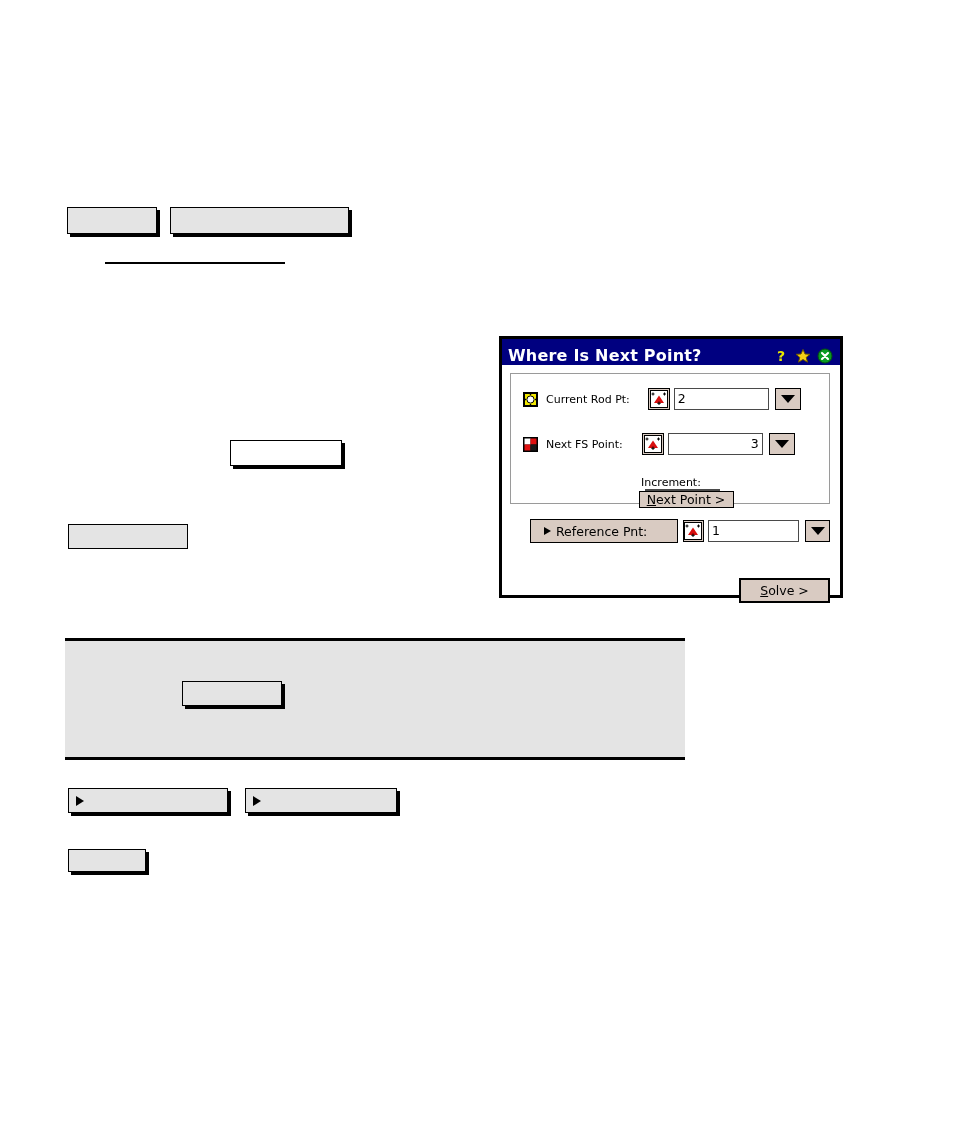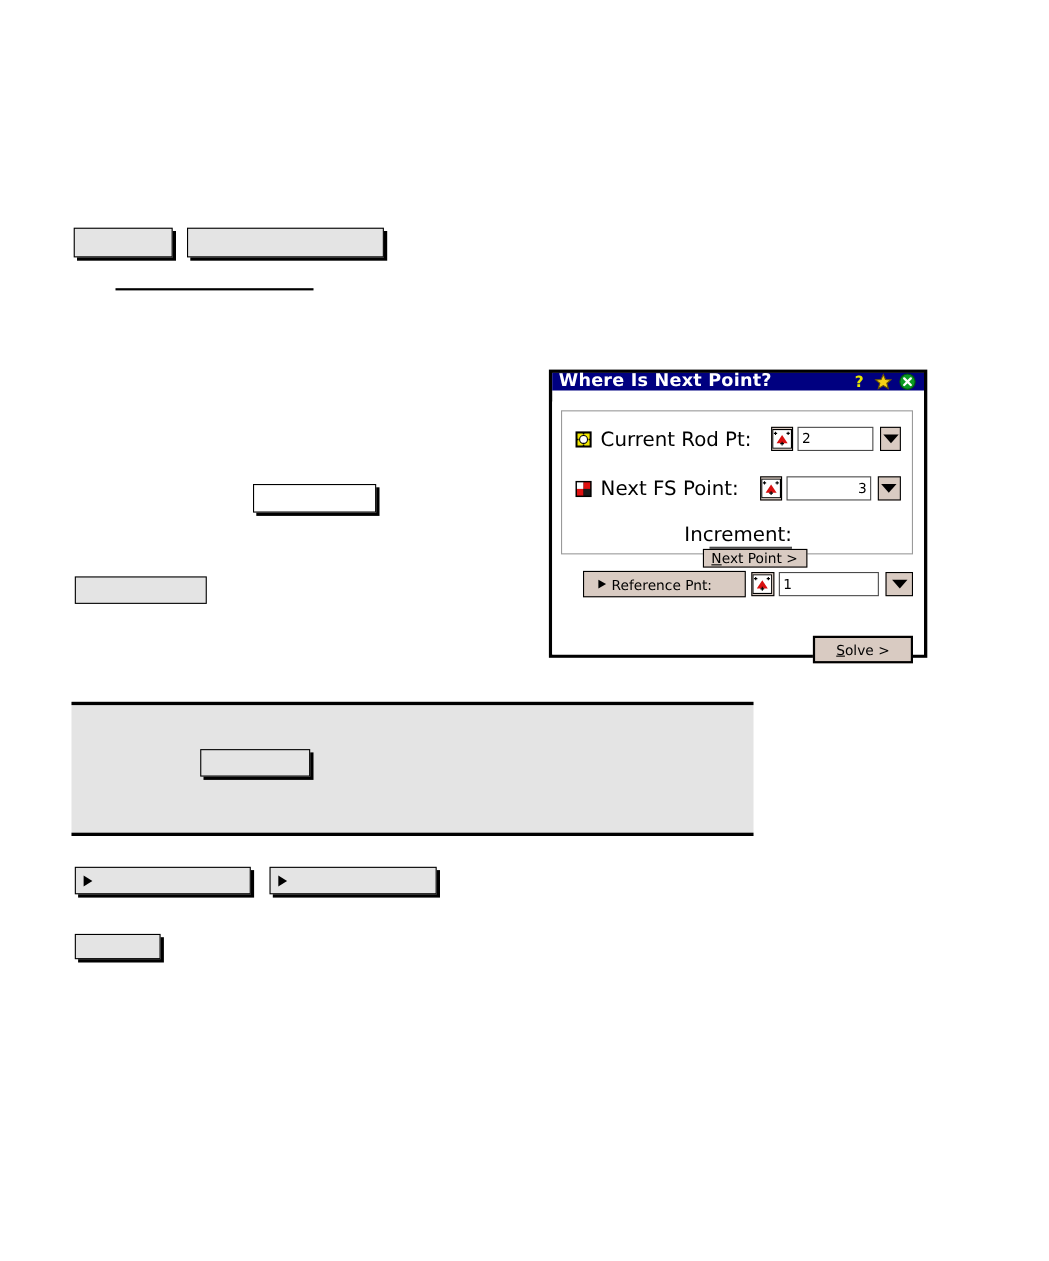--- a/index.html
+++ b/index.html
@@ -62,24 +62,24 @@
     height: 262px;
     background: #ffffff;
     border: 3px solid #000000;
     box-sizing: border-box;
     font-family: "DejaVu Sans", sans-serif;
   }
   #titlebar {
     position: absolute;
     left: 0; top: 0;
     width: 100%;
-    height: 16px;
+    height: 33px;
     background: #000080;
     display: flex;
-    align-items: flex-end;
+    align-items: center;
     box-sizing: border-box;
   }
   #title-text {
     color: #ffffff;
     font-size: 16px;
     font-weight: bold;
     padding-left: 6px;
     letter-spacing: 0.2px;
     white-space: nowrap;
   }
@@ -113,21 +113,21 @@
   }
 
   .row { position: absolute; display: flex; align-items: center; }
 
   .pt-ico {
     width: 15px; height: 15px;
     flex: 0 0 15px;
     display: block;
   }
   .row-label {
-    font-size: 18px;
+    font-size: 11px;
     color: #000000;
     white-space: nowrap;
   }
 
   .pick-btn {
     width: 22px; height: 22px;
     background: #d9cbc2;
     border: 1px solid #000000;
     box-sizing: border-box;
     padding: 0;

